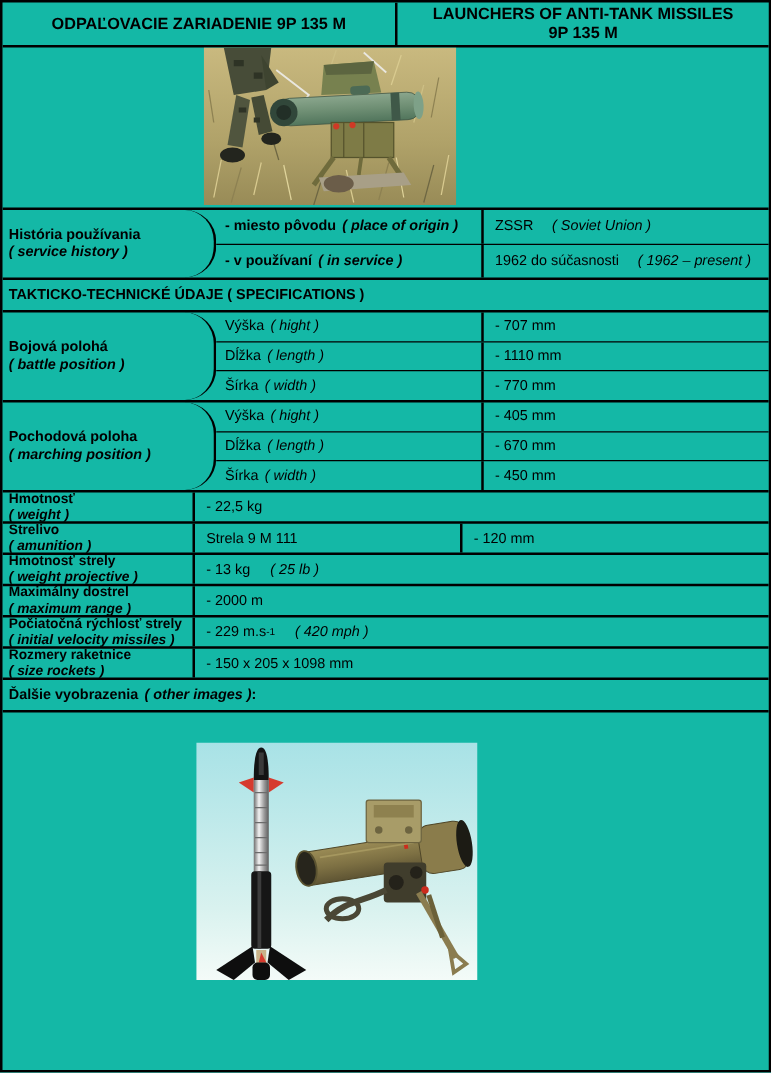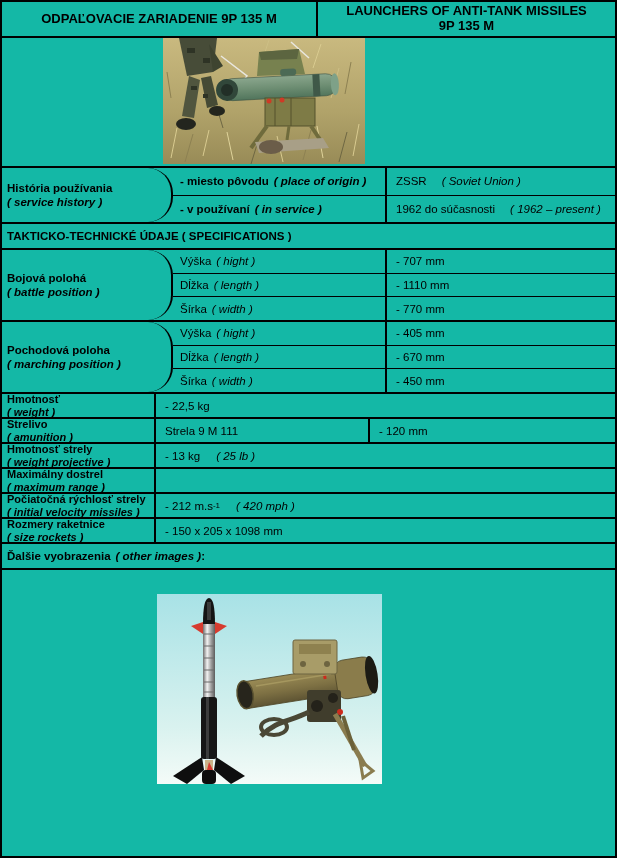--- a/index.html
+++ b/index.html
@@ -278,29 +278,32 @@
       <span>- 13 kg</span>
       <span class="en-it gap16">( 25 lb )</span>
     </div>
   </div>
 
   <div class="simple-row">
     <div class="simple-label">
       <span>Maximálny dostrel</span>
       <span class="en-it">( maximum range )</span>
     </div>
+    <div class="simple-value">
+      <span>- 2000 m</span>
+    </div>
   </div>
 
   <div class="simple-row">
     <div class="simple-label">
       <span>Počiatočná rýchlosť strely</span>
       <span class="en-it">( initial velocity missiles )</span>
     </div>
     <div class="simple-value">
-      <span>- 212 m.s</span>
+      <span>- 229 m.s</span>
         <sup>-1</sup>
       <span class="en-it gap16">( 420 mph )</span>
     </div>
   </div>
 
   <div class="simple-row">
     <div class="simple-label">
       <span>Rozmery raketnice</span>
       <span class="en-it">( size rockets )</span>
     </div>

